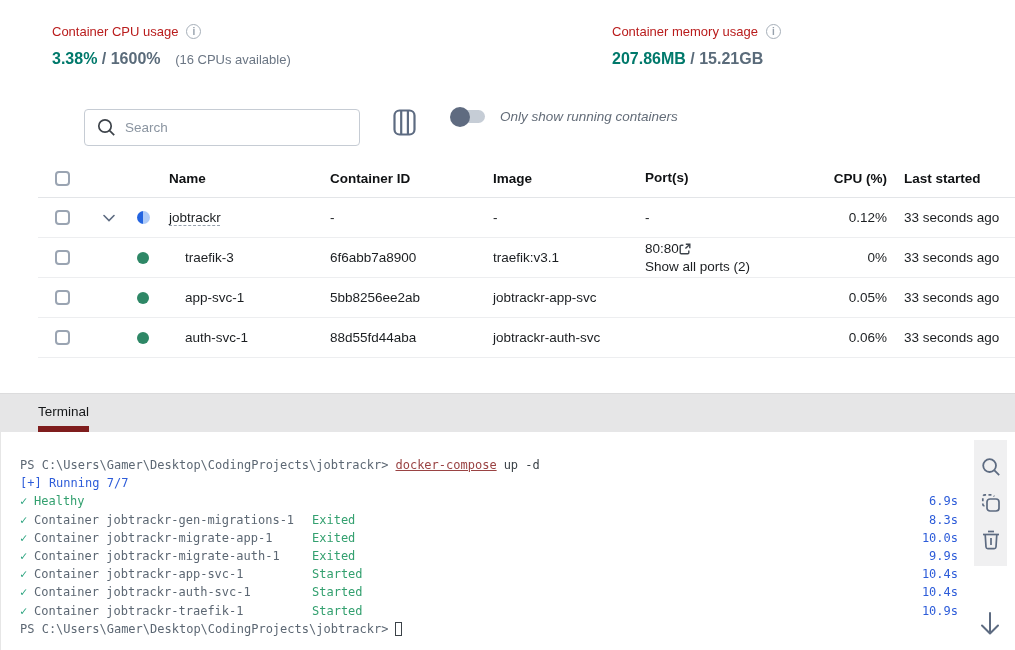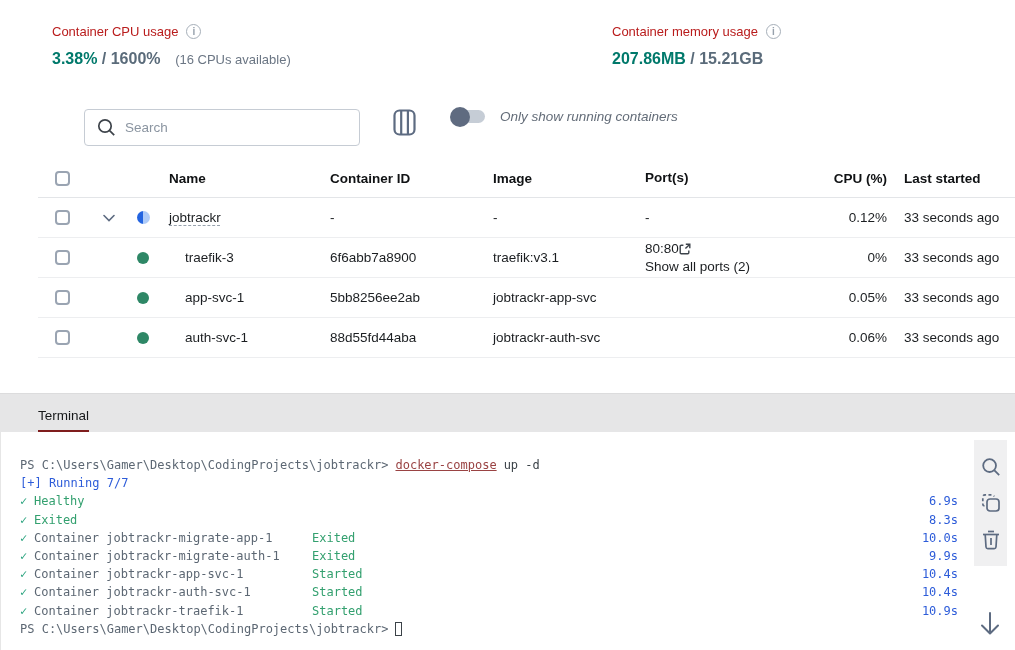--- a/index.html
+++ b/index.html
@@ -51,21 +51,21 @@
   .ports-line { display:flex; align-items:center; }
   .cell-cpu { text-align:right; }
   .cell-last { padding-left:17px; }
   .dot-running { width:12px; height:12px; border-radius:50%; background:#2e8766; }
   .dot-compose { width:13px; height:13px; border-radius:50%;
                  background:linear-gradient(90deg,#2364e0 50%,#aecbf8 50%); }
 
   
   .tabbar { position:absolute; top:393px; left:0; width:1015px; height:39px; background:#e6e6e7;
             border-top:1px solid #dcdcdd; display:flex; align-items:flex-end; padding-left:38px; }
-  .tab { font-size:13.5px; color:#16181a; padding-bottom:7px; border-bottom:2px solid #7f1d1d; cursor:pointer; }
+  .tab { font-size:13.5px; color:#16181a; padding-bottom:7px; border-bottom:6px solid #7f1d1d; cursor:pointer; }
   .terminal { position:absolute; top:432px; left:0; width:1015px; height:218px; background:#fff;
               border-left:1px solid #e6e6e6; font-family:"DejaVu Sans Mono", monospace;
               font-size:12px; line-height:18.2px; padding:24px 57px 0 19px; }
   .tline { display:flex; white-space:pre; }
   .t-gray { color:#5c6773; } .t-red { color:#9a4343;text-decoration:underline; } .t-dark { color:#3b4248; }
   .t-blue { color:#2d5cd9; } .t-green { color:#33a06f; } .t-check { color:#2aa37e; }
   .ml { margin-left:7px; }
   .tname { display:inline-block; width:278px; }
   .tcheck { display:inline-block; width:14px; }
   .ttime { margin-left:auto; color:#2d5cd9; }
@@ -229,20 +229,21 @@
   </div>
   <div class="tline"><span class="t-blue">[+] Running 7/7</span></div>
 
   <div class="tline">
     <span class="tcheck t-check">✓</span>
     <span class="t-green">Healthy</span>
     <span class="ttime">6.9s</span>
   </div>
   <div class="tline">
     <span class="tcheck t-check">✓</span>
+    <span class="tname t-gray">Container jobtrackr-gen-migrations-1</span>
     <span class="t-green">Exited</span>
     <span class="ttime">8.3s</span>
   </div>
   <div class="tline">
     <span class="tcheck t-check">✓</span>
     <span class="tname t-gray">Container jobtrackr-migrate-app-1</span>
     <span class="t-green">Exited</span>
     <span class="ttime">10.0s</span>
   </div>
   <div class="tline">

